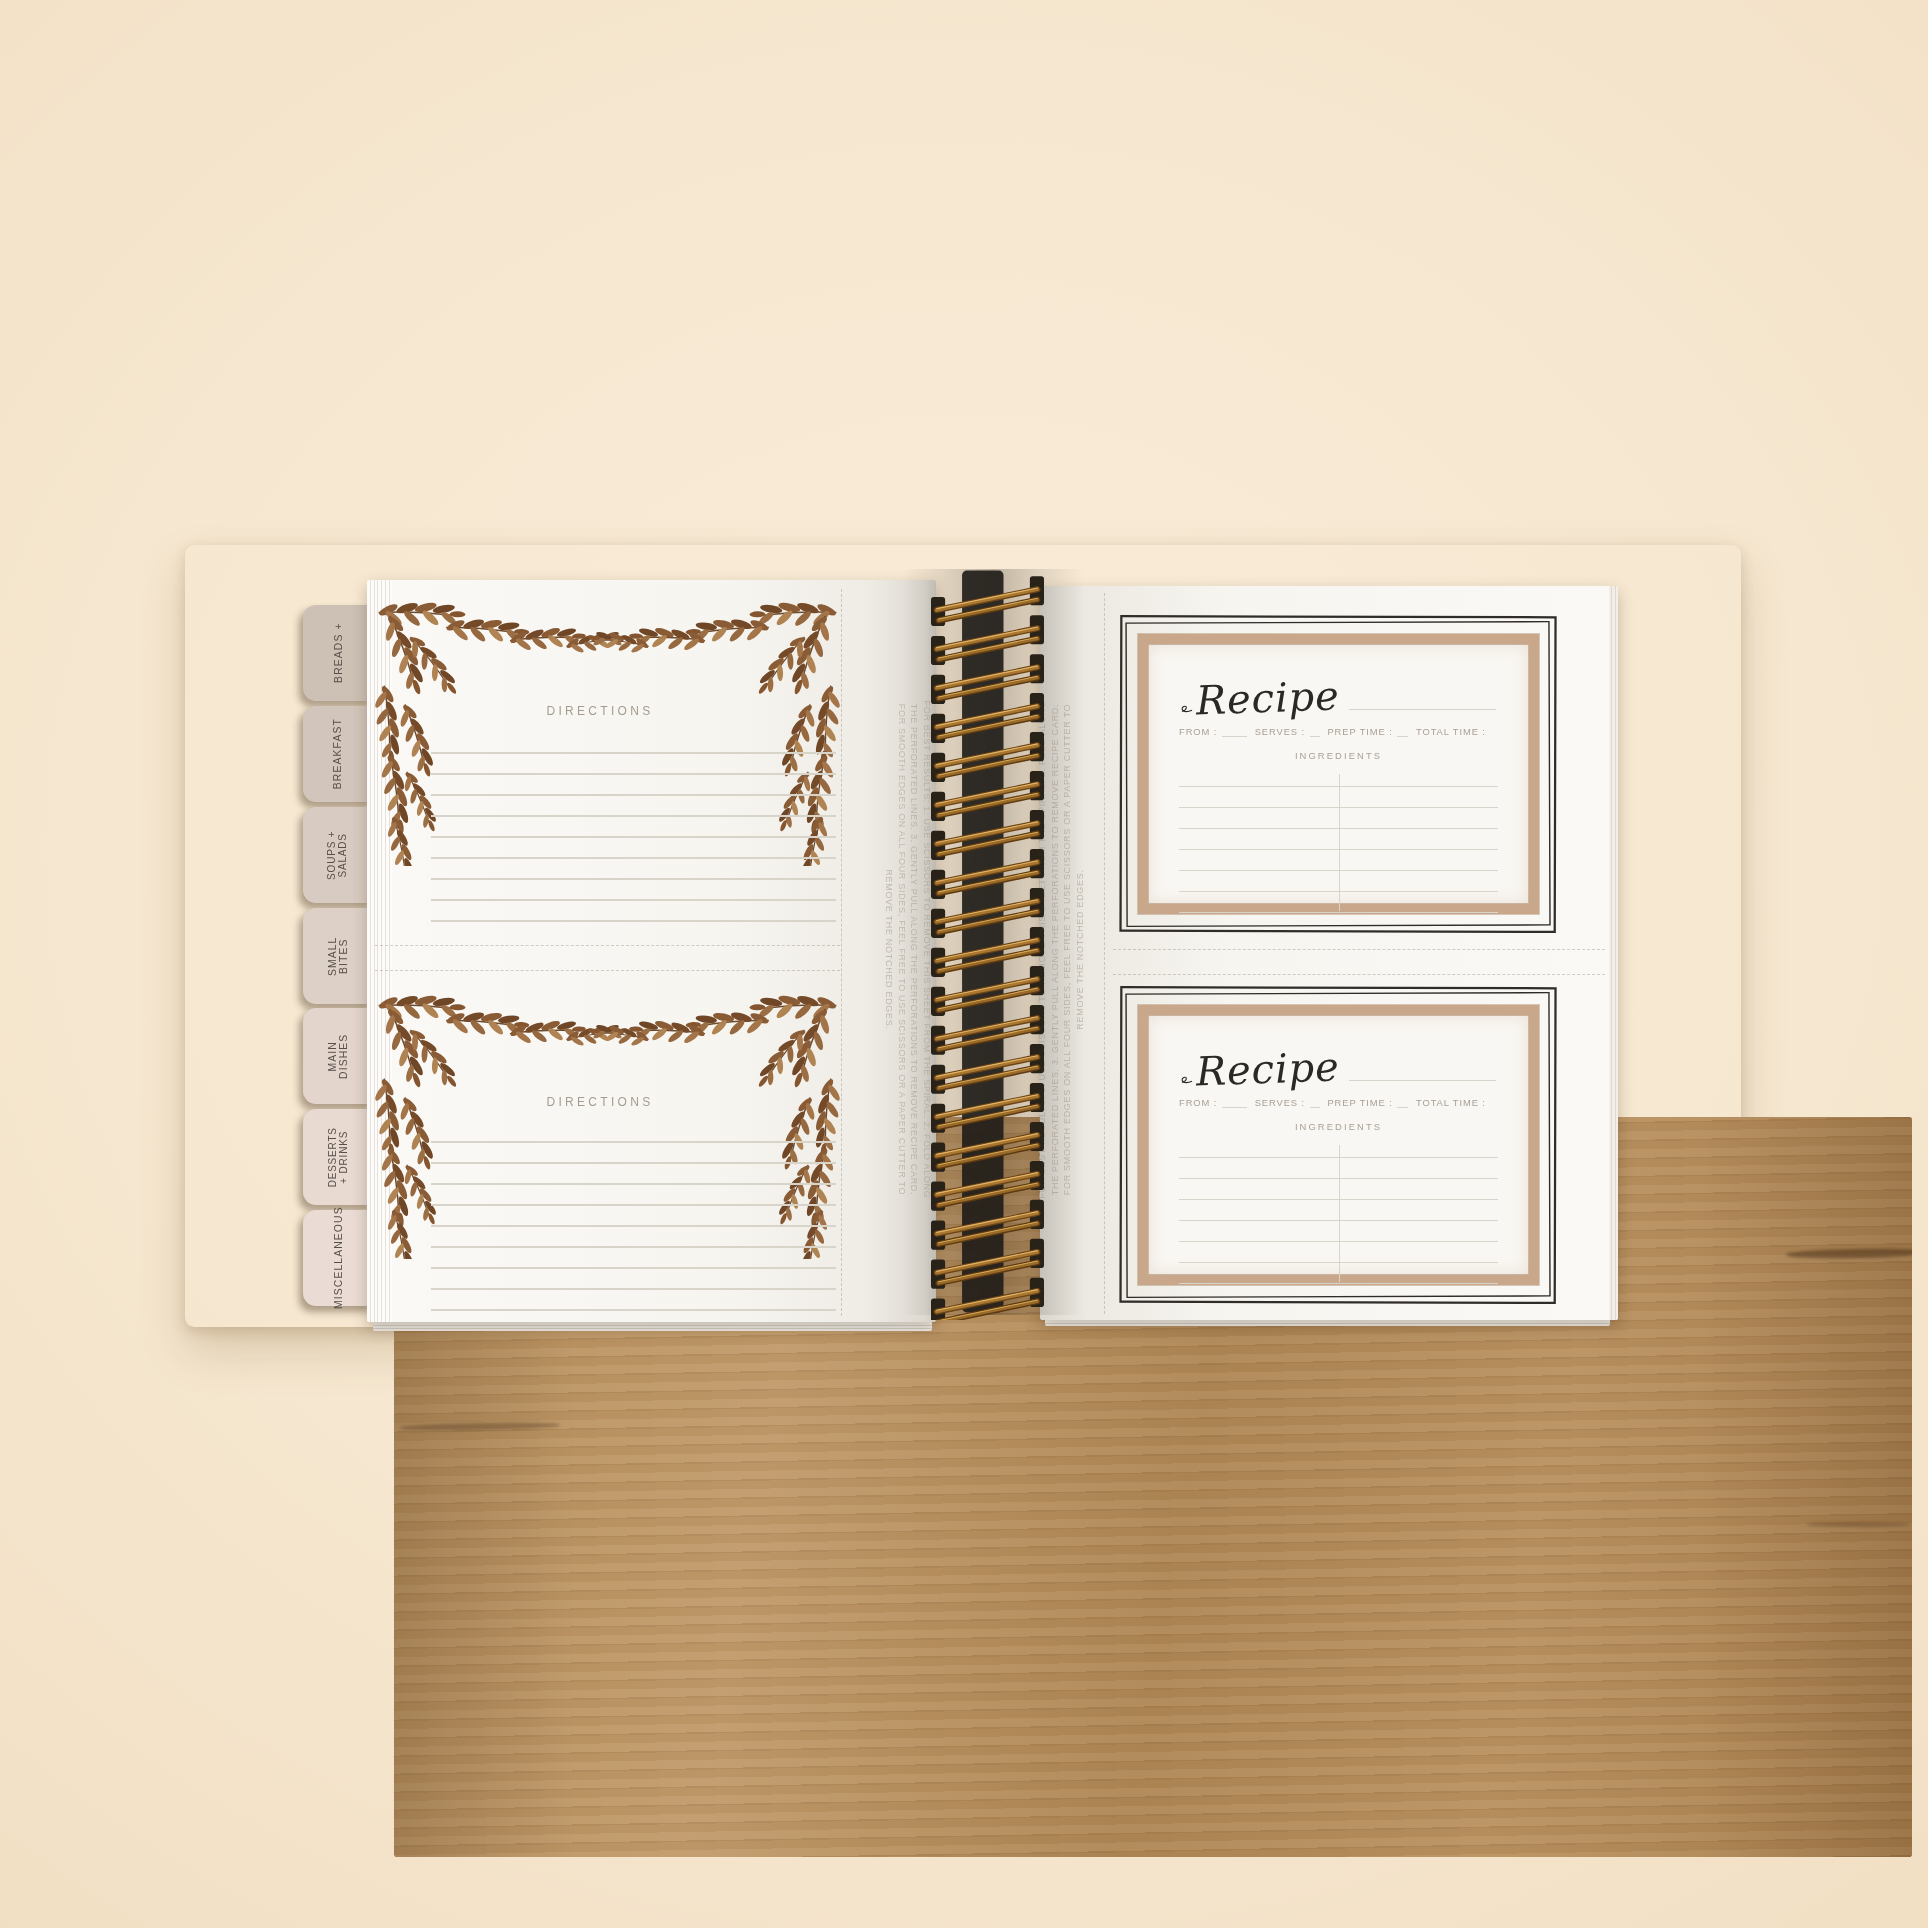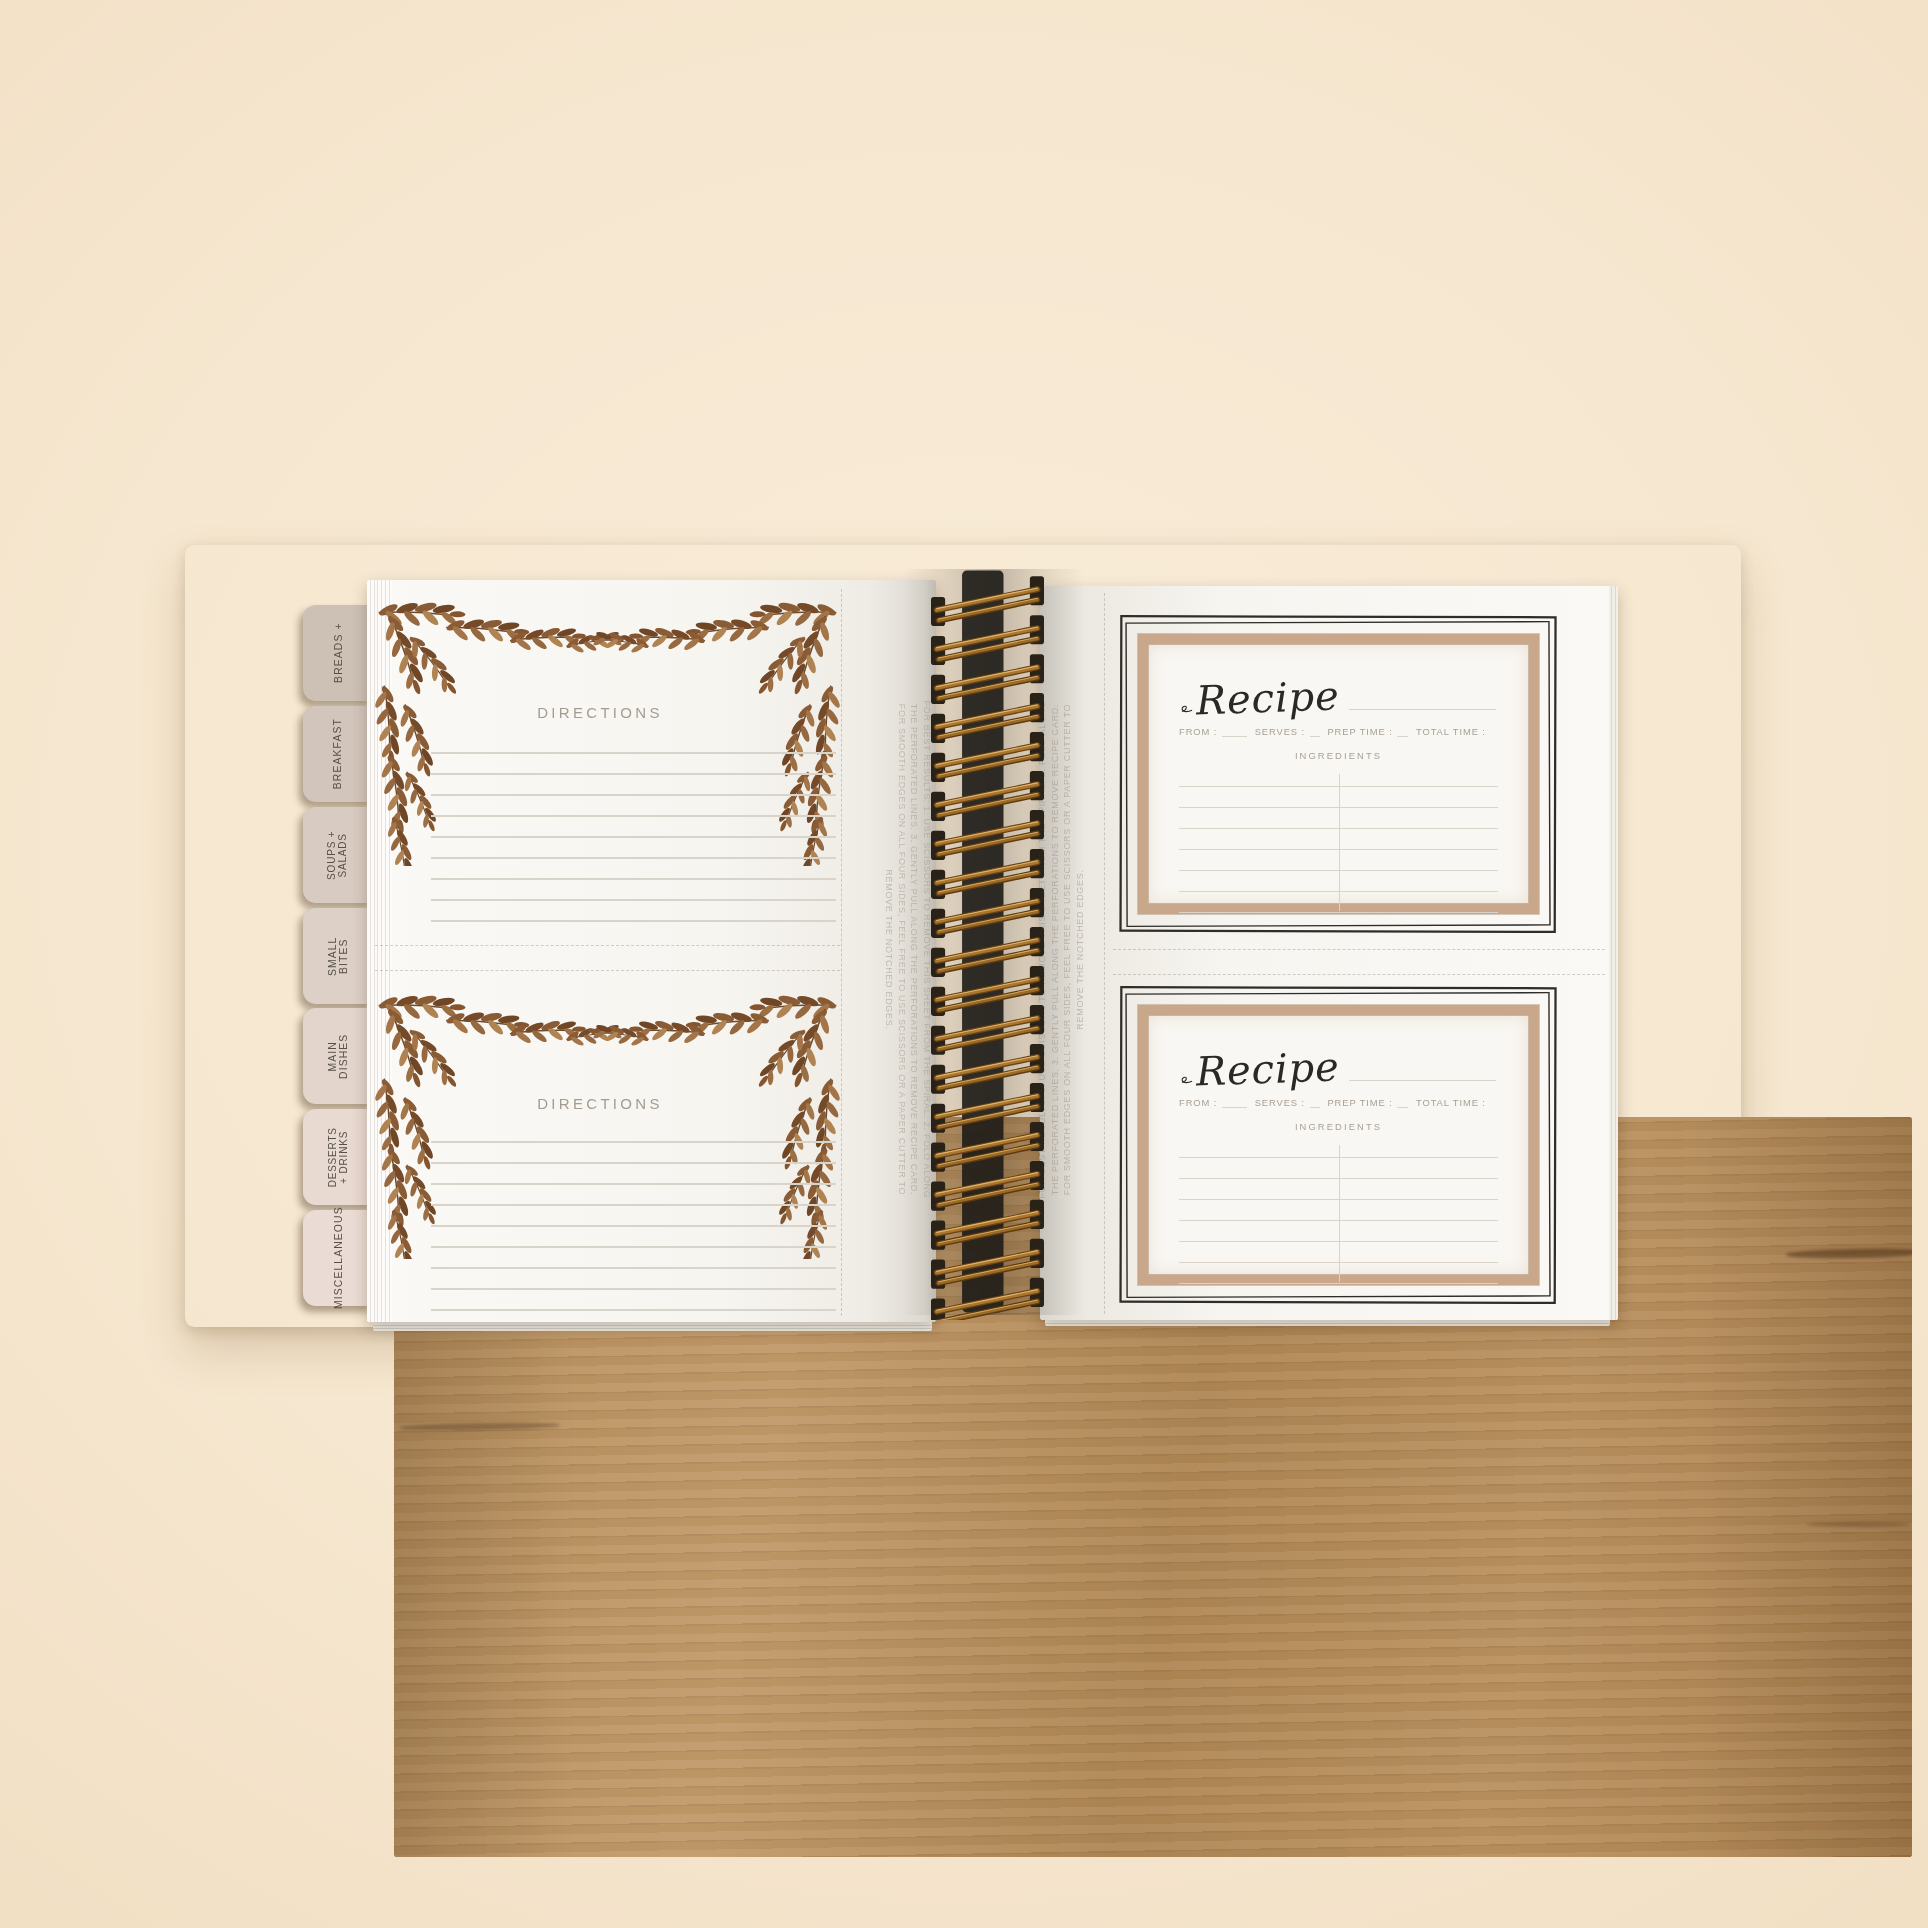--- a/index.html
+++ b/index.html
@@ -45,21 +45,21 @@
     background:repeating-linear-gradient(90deg,#f2efe9 0 2.4px,#dcd7cf 2.4px 3.3px);}
   .stack{position:absolute;background:repeating-linear-gradient(180deg,#f4f1ec 0 2.4px,#d7d2c9 2.4px 3.3px);border-radius:1.9px;}
   .stack-l{left:373px;top:1319px;width:559px;height:12.2px;}
   .stack-r{left:1045px;top:1317px;width:565px;height:9.4px;}
 
   
   .garland{position:absolute;width:469px;height:282px;}
   .g1{left:373px;top:584px;}
   .g2{left:373px;top:977px;}
   .directions{position:absolute;left:459px;width:282px;text-align:center;
-    font-size:15px;letter-spacing:3.3px;color:#a59c8f;}
+    font-size:12px;letter-spacing:3.3px;color:#a59c8f;}
   .d1{top:704px;} .d2{top:1095px;}
   .rules{position:absolute;background:repeating-linear-gradient(180deg, transparent 0 19.3px, #d9d4ca 19.3px 21px);}
   .r1{left:431px;top:733px;width:405px;height:202px;}
   .r2{left:431px;top:1122px;width:405px;height:190px;}
   .perf-v{position:absolute;width:0;border-left:1.9px dashed rgba(165,157,144,.5);}
   .pv-l{left:841px;top:589px;height:727px;}
   .pv-r{left:1104px;top:593px;height:721px;}
   .perf-h{position:absolute;height:0;border-top:1.9px dashed rgba(165,157,144,.48);}
   .ph-l1{left:375px;top:945px;width:465px;} .ph-l2{left:375px;top:970px;width:465px;}
   .ph-r1{left:1113px;top:949px;width:492px;} .ph-r2{left:1113px;top:974px;width:492px;}

